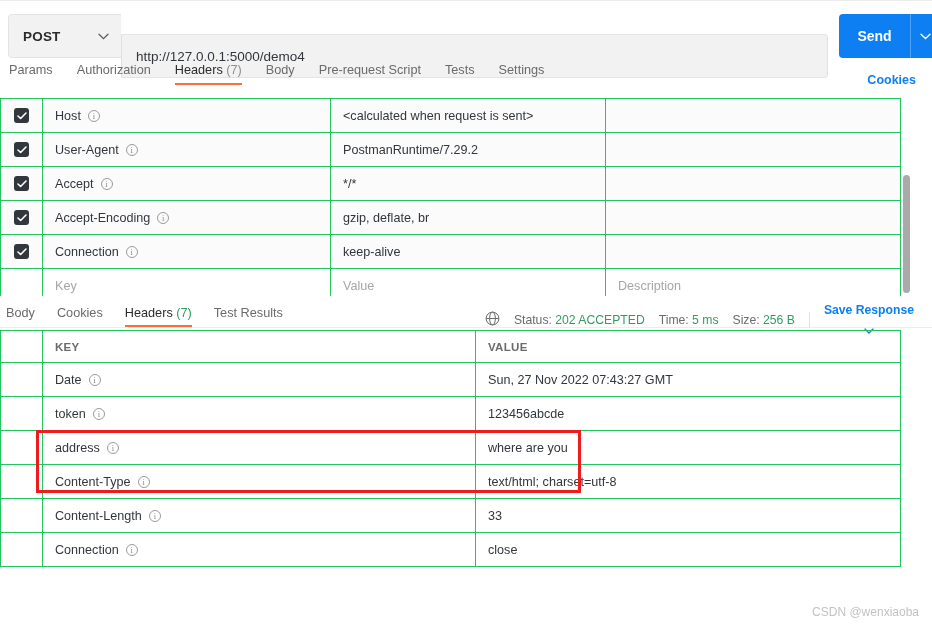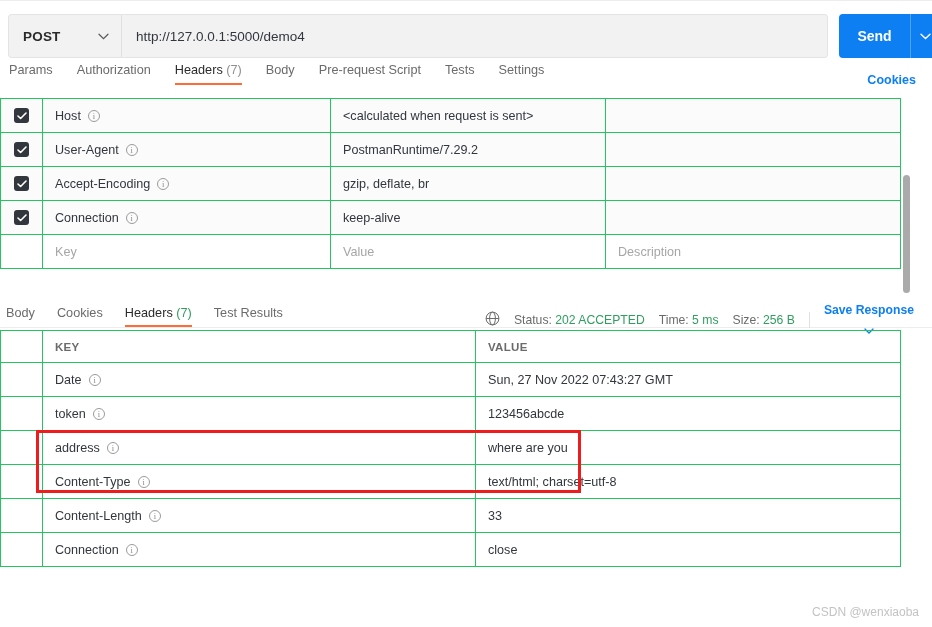--- a/index.html
+++ b/index.html
@@ -32,20 +32,21 @@
   .url-field {
     flex: 1; height: 44px;
     background: #f2f2f2;
     border: 1px solid #e4e4e4;
     border-left: 1px solid #e0e0e0;
     border-radius: 0 4px 4px 0;
     display: flex; align-items: center;
     padding: 0 14px;
     font-size: 13.5px; color: #32373d;
     cursor: text;
+    margin-top: 20px;
   }
   .send-wrap {
     margin-left: 11px;
     width: 100px; height: 44px;
     background: #0d7ff2;
     border-radius: 4px;
     display: flex; align-items: stretch;
     overflow: hidden;
     cursor: pointer;
   }
@@ -285,20 +286,47 @@
             <div class="cell chk">
               <span class="cbx">
                 <svg width="10" height="8" viewBox="0 0 10 8">
                   <path d="M1 4 L3.6 6.5 L9 1" fill="none" stroke="#fff" stroke-width="1.6" stroke-linecap="round" stroke-linejoin="round"></path>
                 </svg>
               </span>
             </div>
           </td>
         <td>
             <div class="cell">
+              <span>Accept</span>
+              <span class="info-i">i</span>
+            </div>
+          </td>
+        <td>
+            <div class="cell">
+              <span>*/*</span>
+            </div>
+          </td>
+        <td>
+            <div class="cell">
+              <span></span>
+            </div>
+          </td>
+      </tr>
+      <tr class="rh-row">
+        <td>
+            <div class="cell chk">
+              <span class="cbx">
+                <svg width="10" height="8" viewBox="0 0 10 8">
+                  <path d="M1 4 L3.6 6.5 L9 1" fill="none" stroke="#fff" stroke-width="1.6" stroke-linecap="round" stroke-linejoin="round"></path>
+                </svg>
+              </span>
+            </div>
+          </td>
+        <td>
+            <div class="cell">
               <span>Accept-Encoding</span>
               <span class="info-i">i</span>
             </div>
           </td>
         <td>
             <div class="cell">
               <span>gzip, deflate, br</span>
             </div>
           </td>
         <td>

